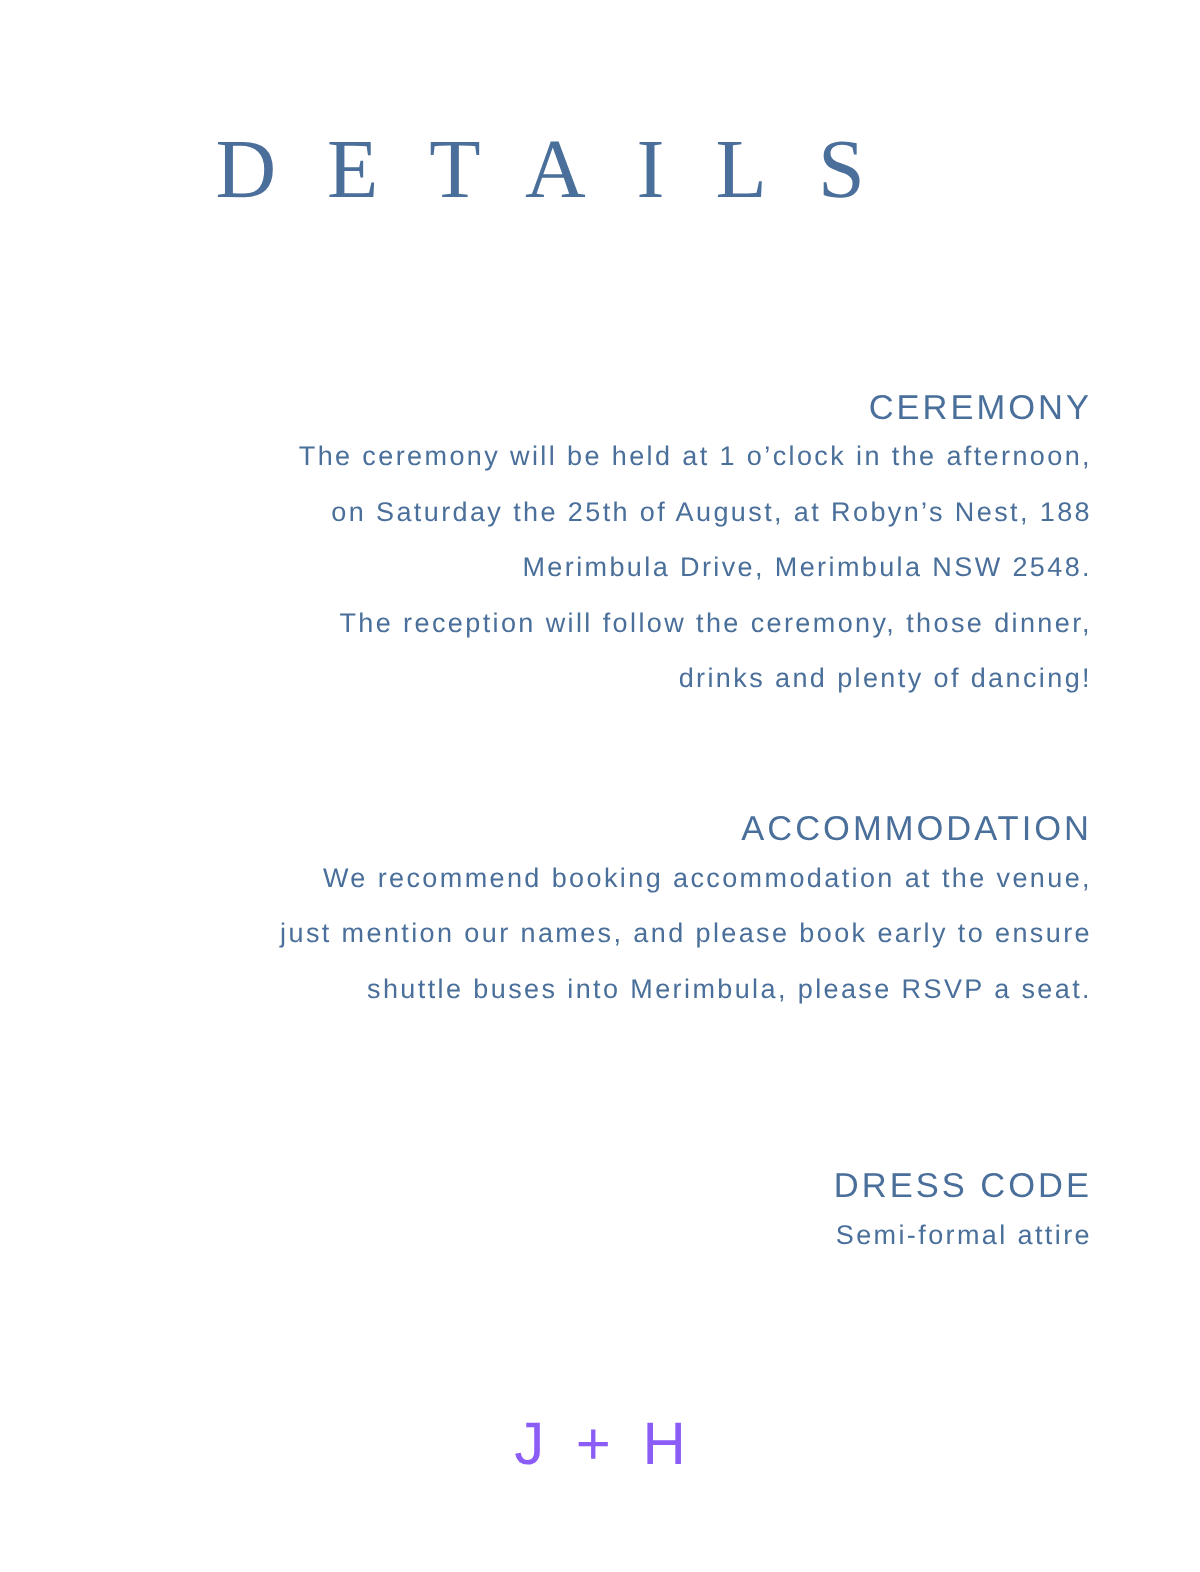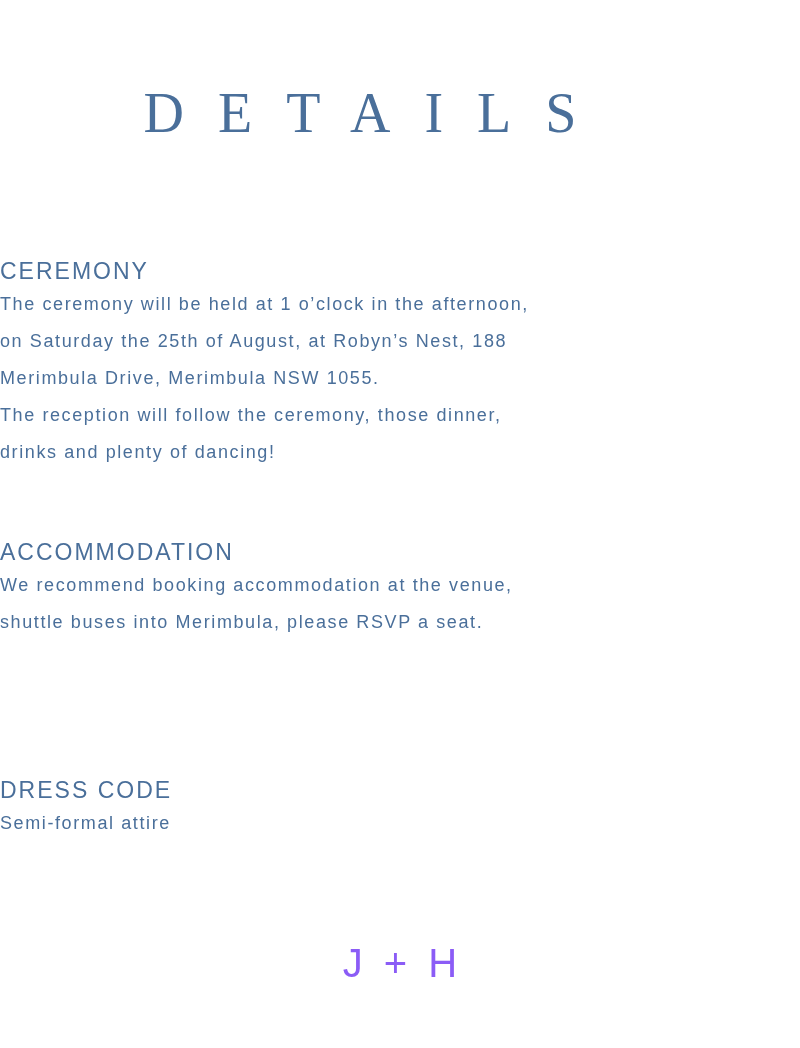--- a/index.html
+++ b/index.html
@@ -7,21 +7,21 @@
       width: 800px; height: 1048px; background: #ffffff;
       color: #4a6f9a; position: relative; overflow: hidden;
       font-family: "Liberation Sans", "DejaVu Sans", sans-serif;
     }
     .title {
       position: absolute; top: 78px; left: 0; width: 720px; text-align: center;
       font-family: "Liberation Serif", "DejaVu Serif", serif;
       font-size: 56px; letter-spacing: 34px; text-indent: 34px;
       line-height: 70px; color: #4a6f9a;
     }
-    .section { position: absolute; left: 0; width: 728px; text-align: left; }
+    .section { position: absolute; left: 0; width: 728px; text-align: right; }
     .heading {
       font-size: 23px; letter-spacing: 2px; line-height: 30px; color: #4a6f9a;
     }
     .body-line {
       font-size: 18px; letter-spacing: 1.6px; line-height: 37px; color: #4a6f9a;
       white-space: nowrap;
     }
     .monogram {
       position: absolute; top: 938px; left: 0; width: 800px; text-align: center;
       font-size: 40px; line-height: 50px; color: #8b5cf6; word-spacing: 10px;
@@ -29,28 +29,29 @@
   </style>
 </head>
 <body>
 
 <div class="title">DETAILS</div>
 
 <div class="section" style="top:256px;">
   <div class="heading">CEREMONY</div>
   <div class="body-line">The ceremony will be held at 1 o’clock in the afternoon,</div>
   <div class="body-line">on Saturday the 25th of August, at Robyn’s Nest, 188</div>
-  <div class="body-line">Merimbula Drive, Merimbula NSW 1055.</div>
+  <div class="body-line">Merimbula Drive, Merimbula NSW 2548.</div>
   <div class="body-line">The reception will follow the ceremony, those dinner,</div>
   <div class="body-line">drinks and plenty of dancing!</div>
 </div>
 
 <div class="section" style="top:537px;">
   <div class="heading">ACCOMMODATION</div>
   <div class="body-line">We recommend booking accommodation at the venue,</div>
+  <div class="body-line">just mention our names, and please book early to ensure</div>
   <div class="body-line">shuttle buses into Merimbula, please RSVP a seat.</div>
 </div>
 
 <div class="section" style="top:775px;">
   <div class="heading">DRESS CODE</div>
   <div class="body-line">Semi-formal attire</div>
 </div>
 
 <div class="monogram">J + H</div>
 

